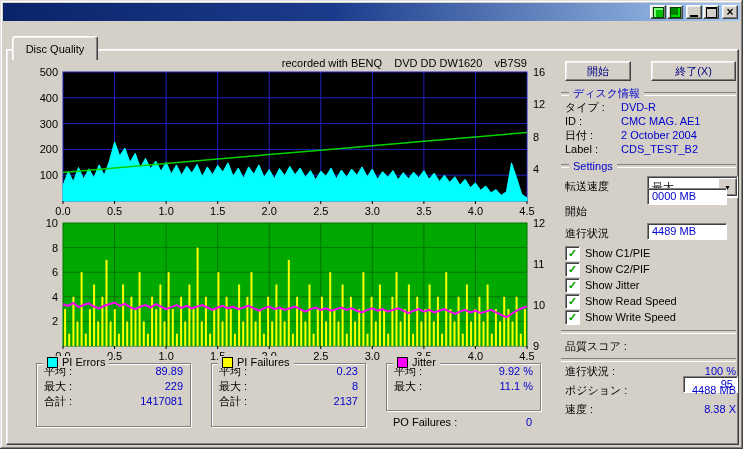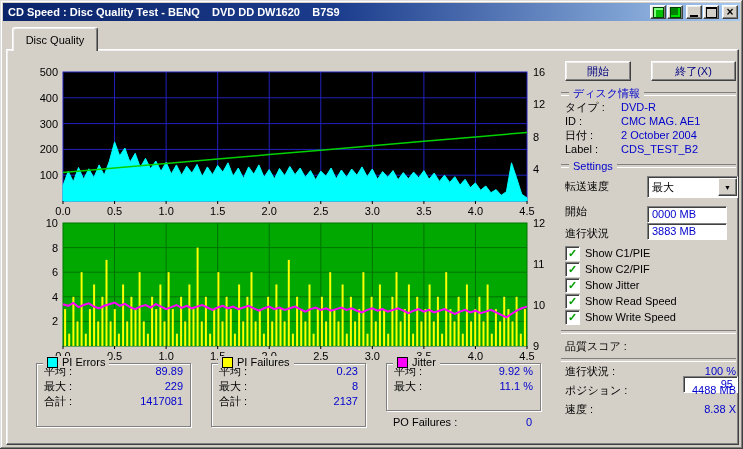--- a/index.html
+++ b/index.html
@@ -14,21 +14,21 @@
   .tbb{width:16px;height:14px;background:#d4d0c8;border:1px solid;border-color:#fff #404040 #404040 #fff;
     box-shadow:inset -1px -1px #808080, inset 1px 1px #efefef;margin-left:1px;padding:0;
     display:flex;align-items:center;justify-content:center;cursor:default;}
   .tbb.gap{margin-left:3px;}
   .gicon{width:9px;height:9px;border:1px solid #004000;}
   .g1{background:#00c000;box-shadow:inset 2px 2px #7dff7d;}
   .g2{background:#008000;box-shadow:inset -2px -2px #00e000;}
   .min-glyph{width:8px;height:2px;background:#000;margin-top:7px;}
   .max-glyph{width:9px;height:8px;border:1px solid #000;border-top-width:2px;background:transparent;}
   .x-glyph{font-size:12px;font-weight:bold;line-height:10px;color:#000;}
-  .tab{position:absolute;left:12px;top:27px;width:84px;height:23px;background:#d4d0c8;z-index:3;
+  .tab{position:absolute;left:12px;top:36px;width:84px;height:23px;background:#d4d0c8;z-index:3;
     border:1px solid;border-color:#fff #404040 #d4d0c8 #fff;border-bottom:none;
     box-shadow:inset -1px 0 #808080, inset 1px 1px #efefef;
     border-radius:3px 3px 0 0;display:flex;align-items:center;justify-content:center;}
   .tabpage{position:absolute;left:6px;top:49px;width:731px;height:394px;background:#d4d0c8;
     border:1px solid;border-color:#fff #404040 #404040 #fff;box-shadow:inset -1px -1px #808080, inset 1px 1px #efefef;}
   .abs{position:absolute;}
   .chart-header{white-space:pre;text-align:right;padding-right:14px;}
   svg text.tick{font-family:"Liberation Sans",sans-serif;font-size:11px;fill:#000;}
   
   .gbox{position:absolute;border:1px solid #808080;box-shadow:inset 1px 1px 0 #fff, 1px 1px 0 #fff;}
@@ -61,36 +61,36 @@
   .cb span{color:#00a000;font-weight:bold;font-size:11px;line-height:11px;}
   .statrow{display:flex;justify-content:space-between;height:13px;line-height:13px;}
   .pre{white-space:pre;}
 </style>
 </head>
 <body>
 
 <div class="window">
 
   <div class="titlebar">
-    <span>CD Speed : Disc Quality Test - BENQ    DVD DD DW1620    B7S9</span>
     <div class="tb-btns">
       <button class="tbb"><span class="gicon g1"></span></button>
       <button class="tbb"><span class="gicon g2"></span></button>
       <button class="tbb gap"><span class="min-glyph"></span></button>
       <button class="tbb"><span class="max-glyph"></span></button>
       <button class="tbb gap"><span class="x-glyph">×</span></button>
     </div>
   </div>
 
   <div class="tab">
     <span>Disc Quality</span>
   </div>
 
   <div class="tabpage">
 
+    <div class="abs chart-header pre" style="left:56px;top:7px;width:464px;">recorded with BENQ    DVD DD DW1620    vB7S9</div>
 
     <div class="abs" style="left:24px;top:9px;">
       <svg id="chart-top" width="520" height="160">
           <rect x="32" y="13" width="464" height="129" fill="#000000"></rect>
           <line x1="83.55555555555554" x2="83.55555555555554" y1="13" y2="142" stroke="#2121bd"></line>
           <line x1="135.1111111111111" x2="135.1111111111111" y1="13" y2="142" stroke="#2121bd"></line>
           <line x1="186.66666666666666" x2="186.66666666666666" y1="13" y2="142" stroke="#2121bd"></line>
           <line x1="238.2222222222222" x2="238.2222222222222" y1="13" y2="142" stroke="#2121bd"></line>
           <line x1="289.77777777777777" x2="289.77777777777777" y1="13" y2="142" stroke="#2121bd"></line>
           <line x1="341.3333333333333" x2="341.3333333333333" y1="13" y2="142" stroke="#2121bd"></line>
@@ -389,24 +389,24 @@
       <span class="hline f"></span>
     </div>
 
     <div class="abs" style="left:558px;top:129px;">転送速度</div>
     <div class="combo abs" style="left:640px;top:126px;width:89px;height:20px;">
       <span class="val">最大</span>
       <span class="drop">▼</span>
     </div>
 
     <div class="abs" style="left:558px;top:154px;">開始</div>
-    <div class="field abs" style="left:640px;top:156px;width:70px;">0000 MB</div>
+    <div class="field abs" style="left:640px;top:138px;width:70px;">0000 MB</div>
 
     <div class="abs" style="left:558px;top:176px;">進行状況</div>
-    <div class="field abs" style="left:640px;top:173px;width:70px;">3883 MB</div>
+    <div class="field abs" style="left:640px;top:173px;width:70px;">4489 MB</div>
 
     <div class="cbrow" style="left:558px;top:196px;">
       <span class="cb">
           <span>✓</span>
         </span>
       <span>Show C1/PIE</span>
     </div>
     <div class="cbrow" style="left:558px;top:212px;">
       <span class="cb">
           <span>✓</span>

